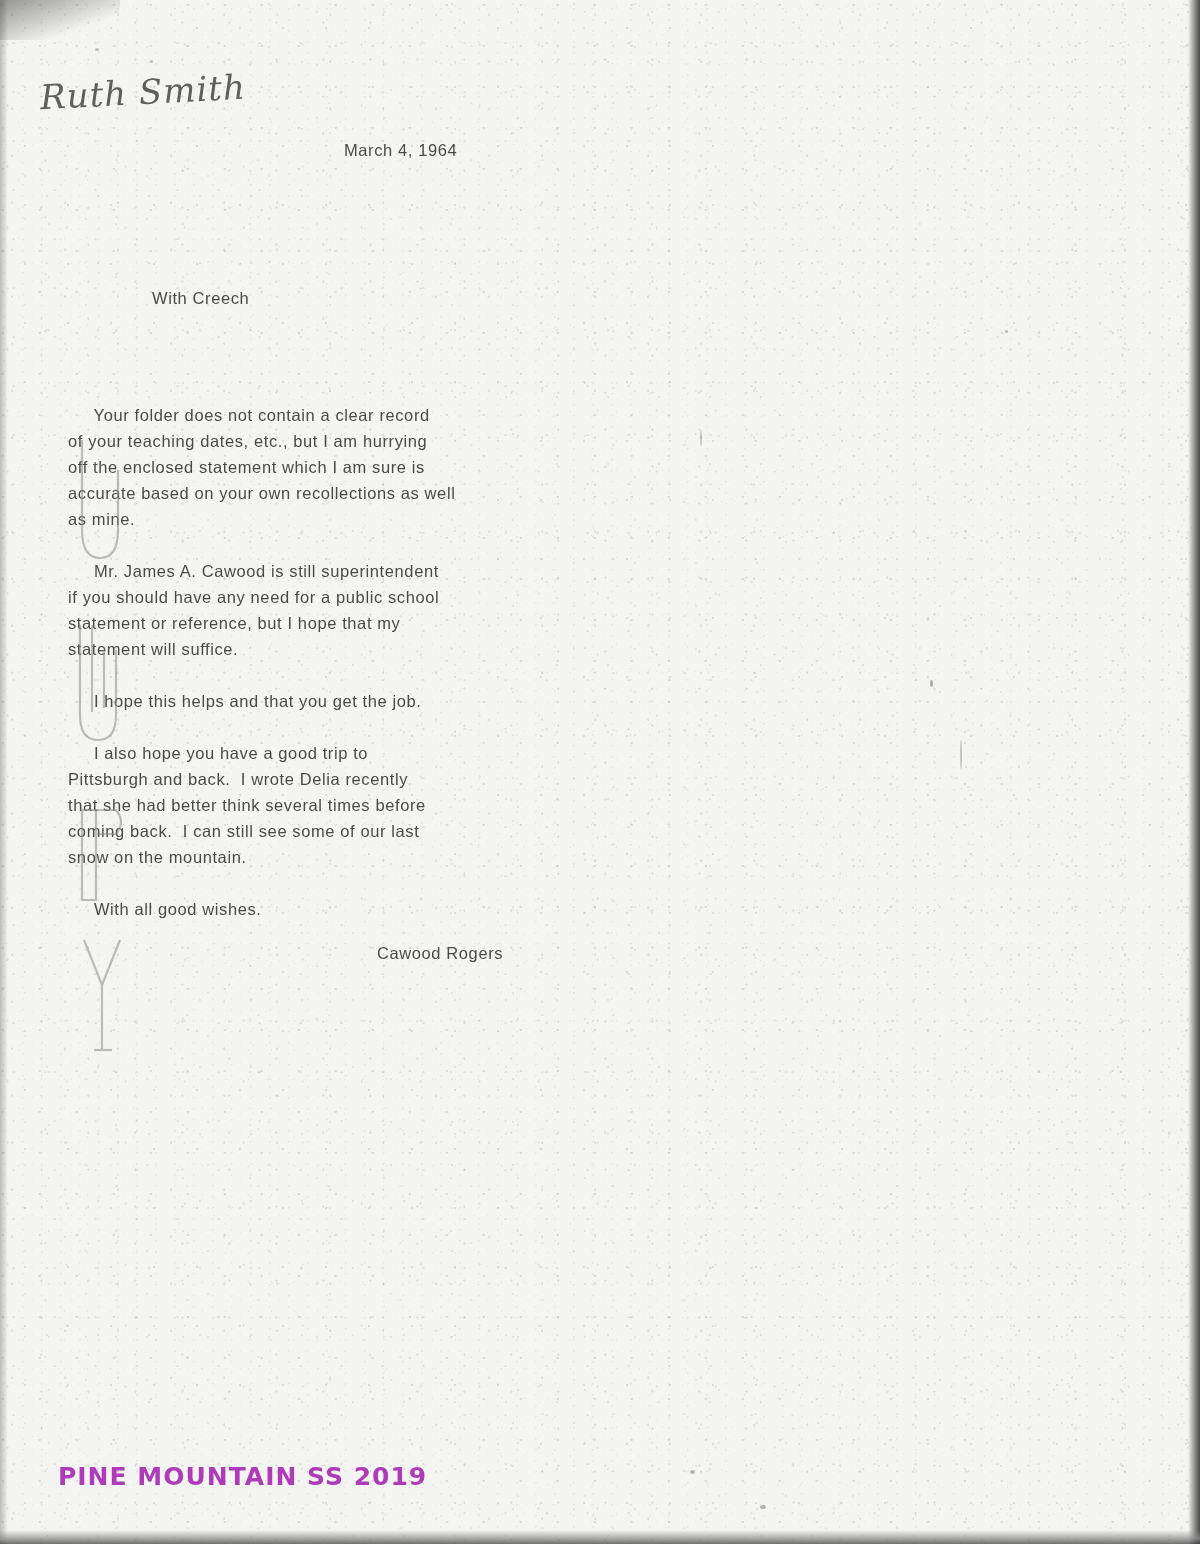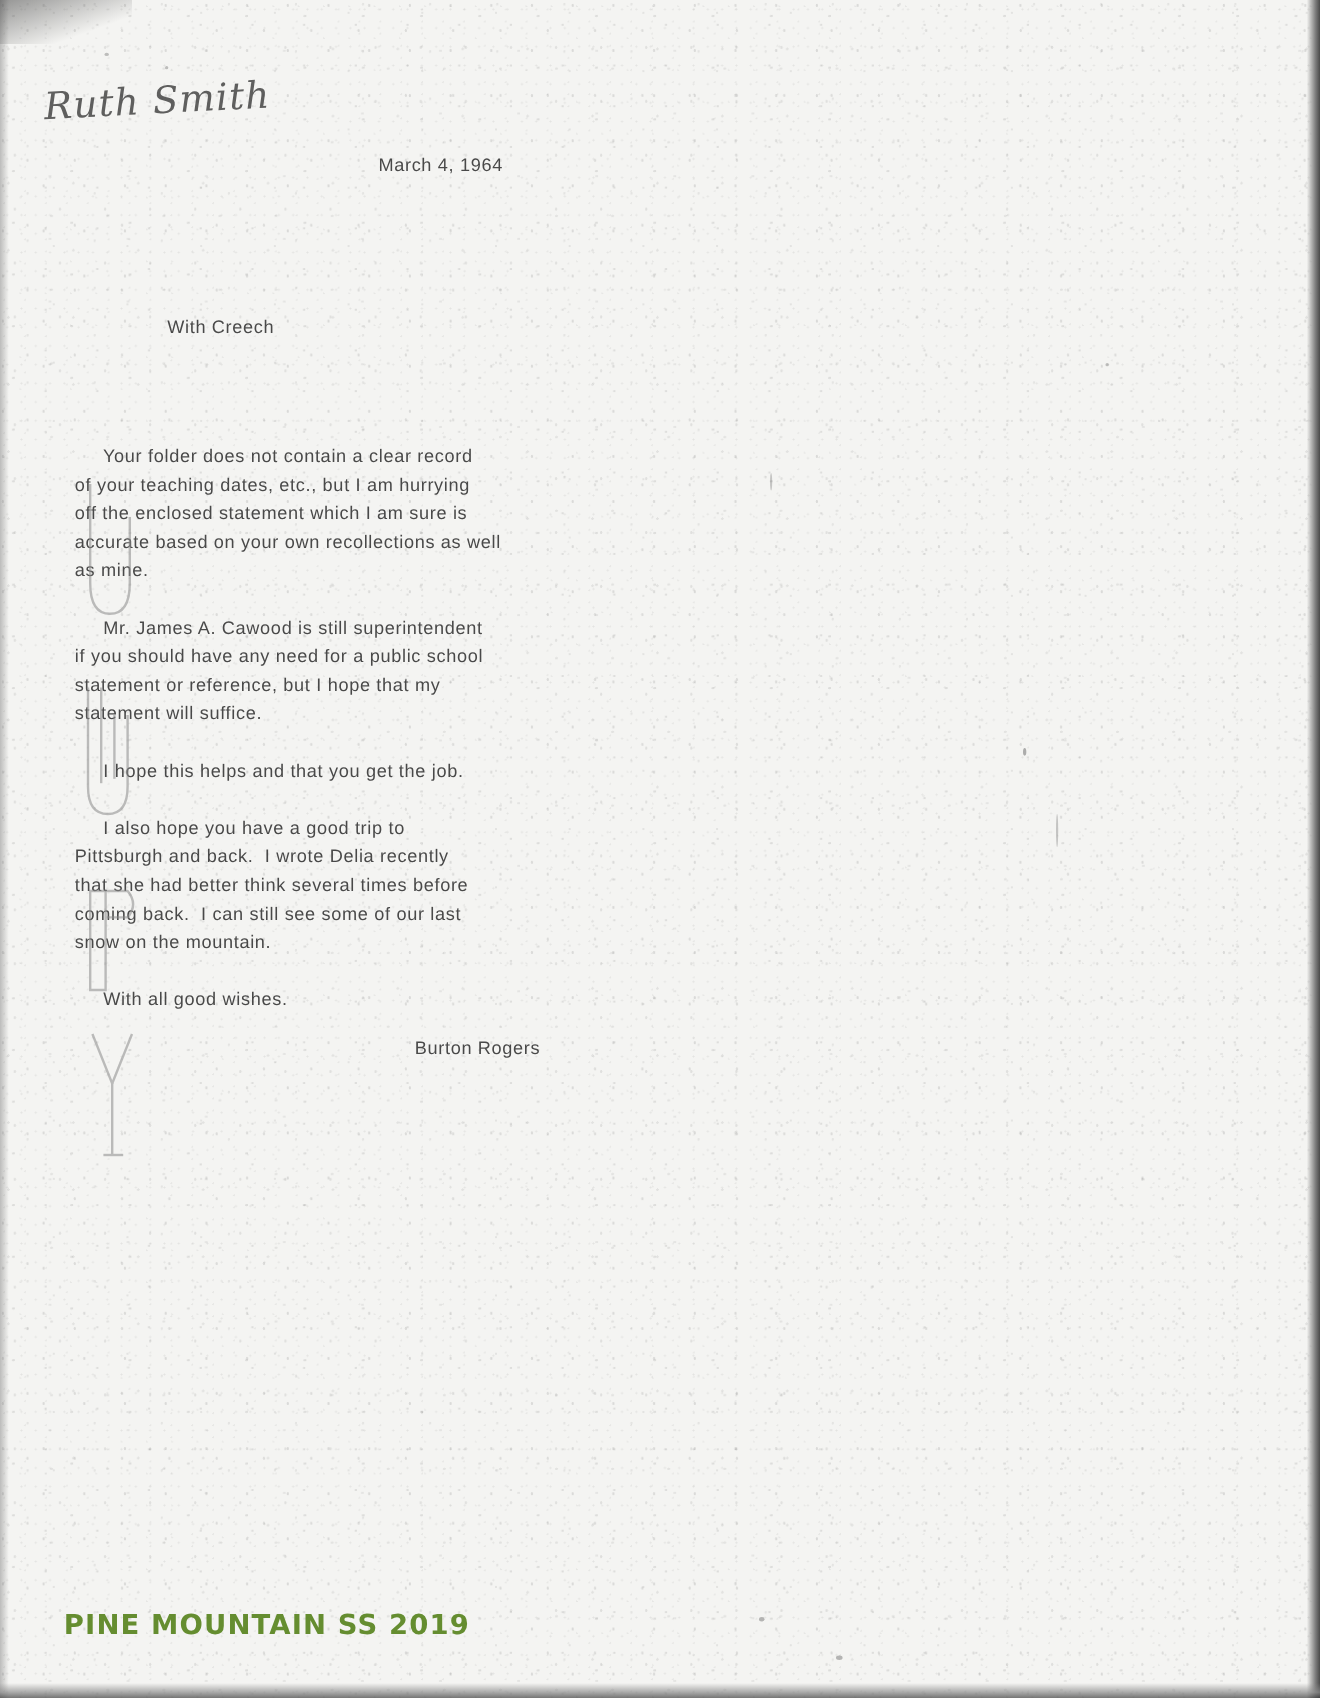--- a/index.html
+++ b/index.html
@@ -128,21 +128,21 @@
     opacity: .55;
   }
 
   #stamp {
     position: absolute;
     left: 58px;
     top: 1462px;
     font-family: "DejaVu Sans", sans-serif;
     font-size: 25px;
     letter-spacing: 1px;
-    color: #4d7c0f;
+    color: #a21caf;
     opacity: .85;
     font-weight: 700;
   }
 
   
   .speck { position: absolute; background: #555; border-radius: 50%; opacity: .35; }
 </style>
 </head>
 <body>
 
@@ -185,21 +185,21 @@
      I hope this helps and that you get the job.
 
      I also hope you have a good trip to
 Pittsburgh and back.  I wrote Delia recently
 that she had better think several times before
 coming back.  I can still see some of our last
 snow on the mountain.
 
      With all good wishes.</div>
 
-  <div class="typed" id="signature">Burton Rogers</div>
+  <div class="typed" id="signature">Cawood Rogers</div>
 
   <svg id="paperclip" viewBox="0 0 70 640">
     <g fill="none" stroke="#8c8c8c" stroke-width="2.2">
       <path d="M12 0 L12 90 Q12 118 30 118 Q48 118 48 90 L48 30"></path>
       <path d="M10 185 L10 275 Q10 300 28 300 Q46 300 46 275 L46 210"></path>
       <path d="M22 185 L22 272"></path>
       <path d="M34 210 L34 268"></path>
       <path d="M12 370 L12 460 L26 460 L26 370 Z"></path>
       <path d="M26 370 L46 370 Q56 382 46 394 L26 394"></path>
       <path d="M14 500 L32 545 L32 610"></path>

